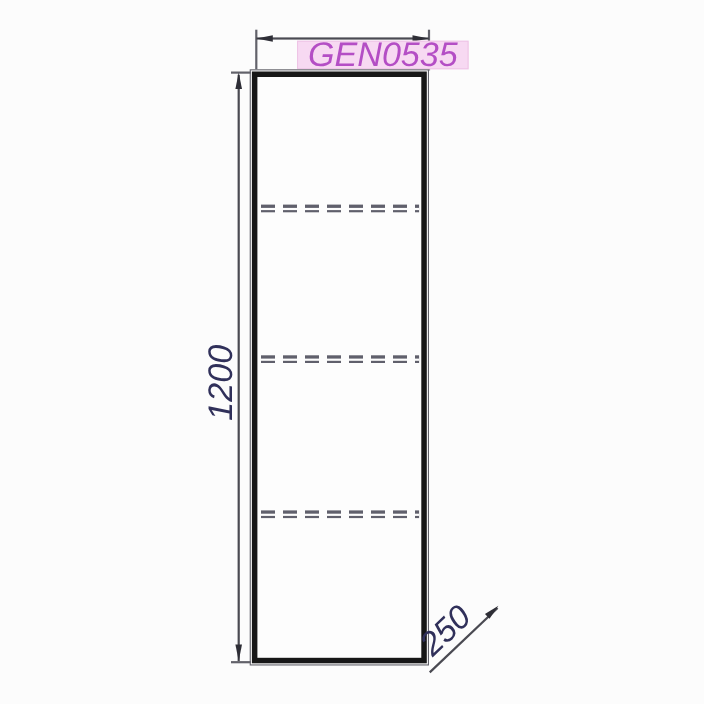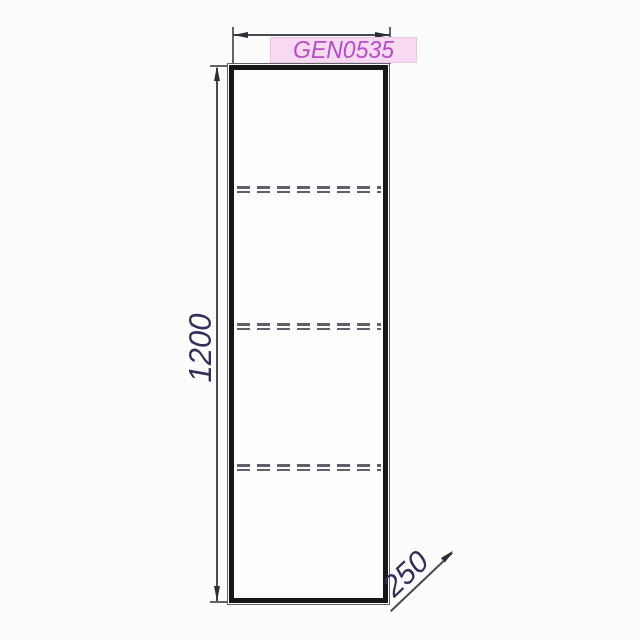--- a/index.html
+++ b/index.html
@@ -80,23 +80,23 @@
     border-bottom: 3.5px solid transparent;
     border-left: 15px solid var(--arrow, #2e2e36);
   }
   .label-width { left: 238px; top: 3px; width: 150px; }
   
   .product-code {
     position: absolute;
     left: 270px; top: 37px;
     height: 24px;
     line-height: 24px;
-    padding: 0 22px;
+    padding: 0 9px;
     font-style: italic;
-    font-size: 23px;
+    font-size: 31px;
     color: var(--code-text, #b44ec5);
     background: var(--code-bg, #f7d9f2);
     border: 1px solid var(--code-border, #eec5e6);
     white-space: nowrap;
   }
   
   .ext-left-top    { left: 210px; top: 65px; width: 18px; height: 2px; }
   .ext-left-bottom { left: 210px; top: 601px; width: 18px; height: 2px; }
   .dimline-left    { left: 216px; top: 68px; width: 2px; height: 533px; }
   .arrow-h-top {

